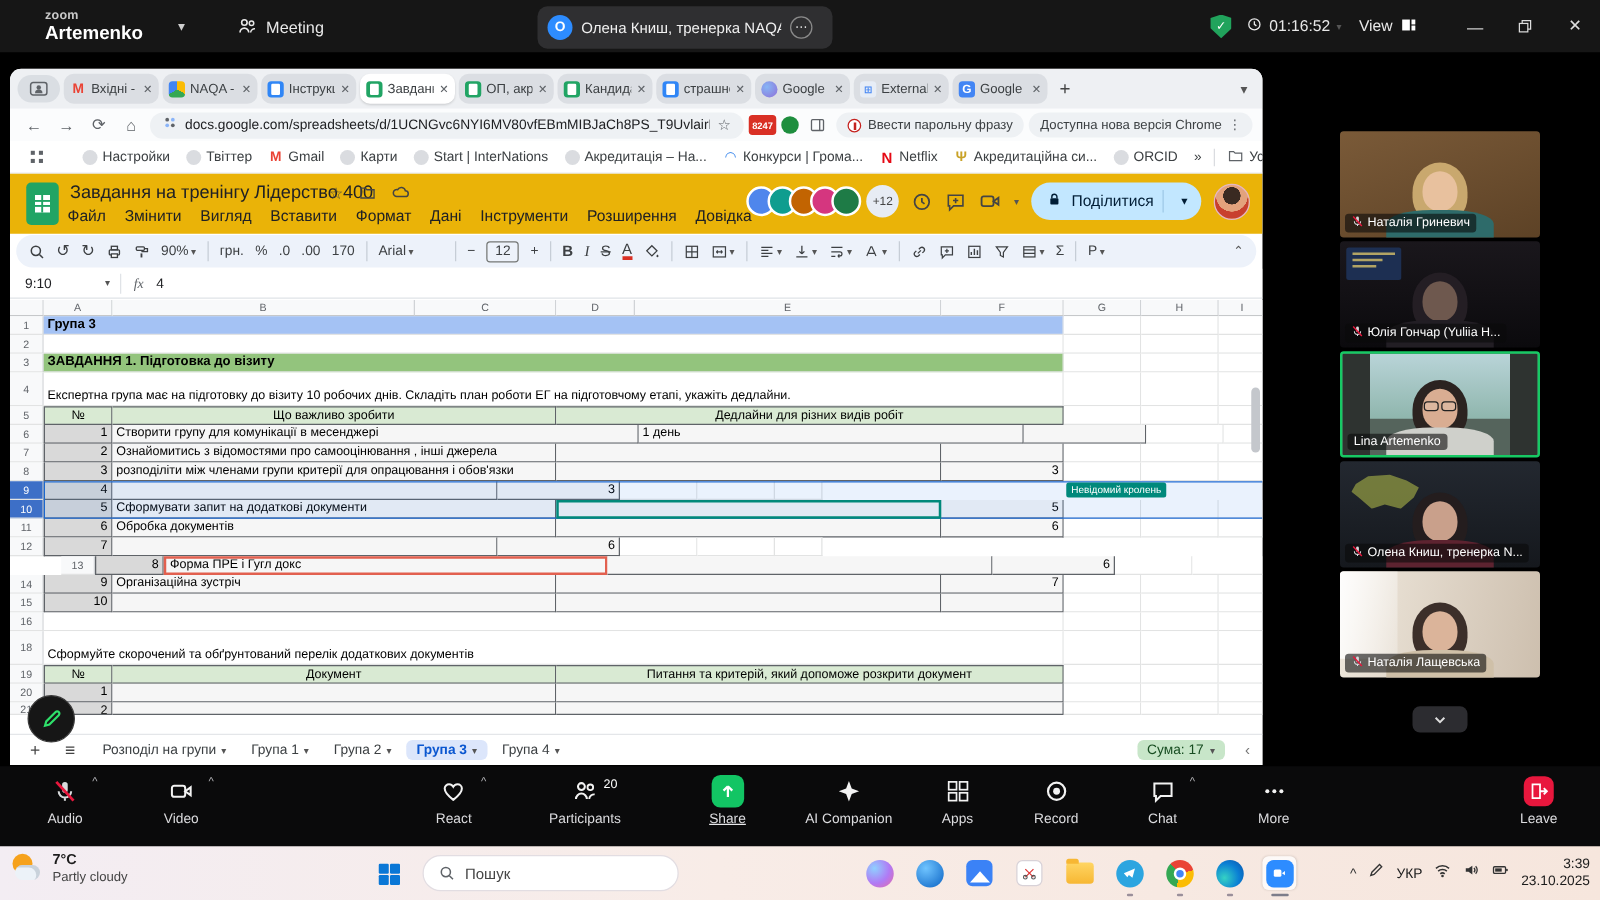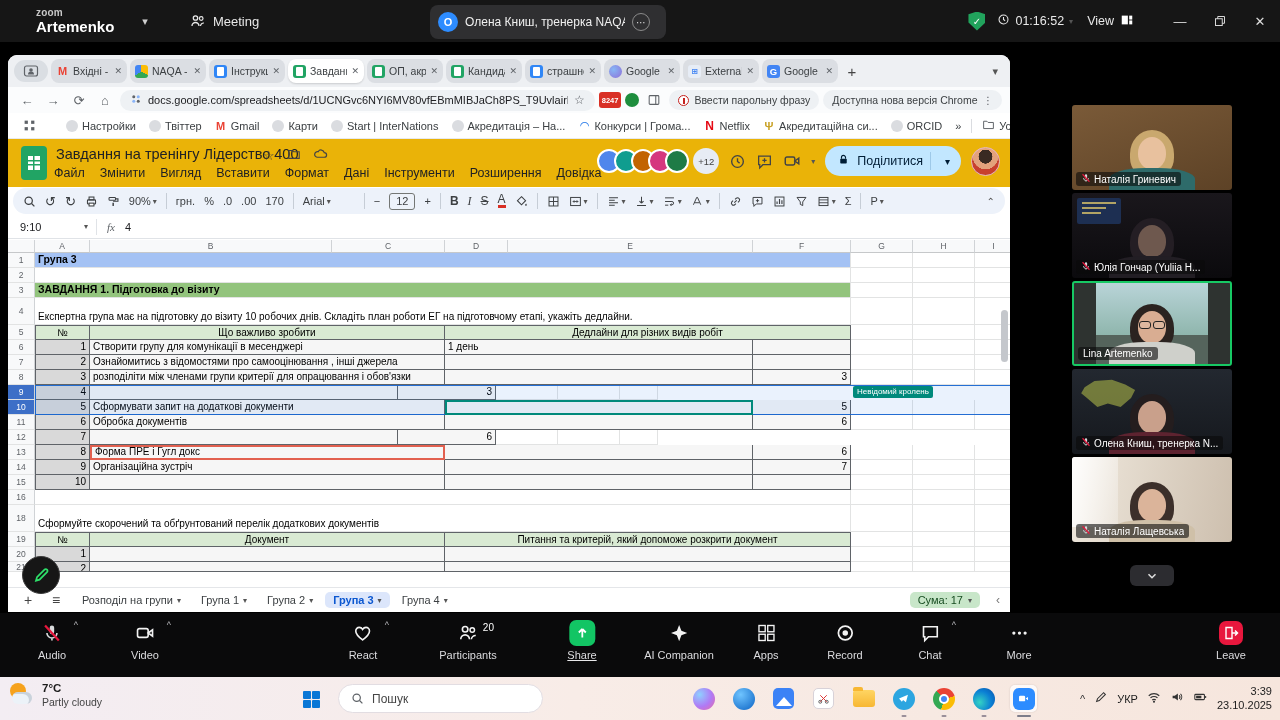--- a/index.html
+++ b/index.html
@@ -688,21 +688,21 @@
               <div class="cell th tfirst ttop" style="width: 55px;">№</div>
               <div class="cell th ttop" style="width: 355px;">Що важливо зробити</div>
               <div class="cell th ttop" style="width: 406px;">Дедлайни для різних видів робіт</div>
               <div class="cell gl" style="width: 62px;"></div>
               <div class="cell gl" style="width: 62px;"></div>
               <div class="cell gl" style="width: 38px;"></div>
             </div>
             <div class="grow" style="height: 15px;">
               <div class="rn">6</div>
               <div class="cell ta tfirst" style="width: 55px;">1</div>
-              <div class="cell tb" style="width: 355px;">Створити групу для комунікації в месенджері</div>
+              <div class="cell tb" style="width: 421px;">Створити групу для комунікації в месенджері</div>
               <div class="cell td" style="width: 308px;">1 день</div>
               <div class="cell tf" style="width: 98px;"></div>
               <div class="cell gl" style="width: 62px;"></div>
               <div class="cell gl" style="width: 62px;"></div>
               <div class="cell gl" style="width: 38px;"></div>
             </div>
             <div class="grow" style="height: 15px;">
               <div class="rn">7</div>
               <div class="cell ta tfirst" style="width: 55px;">2</div>
               <div class="cell tb" style="width: 355px;">Ознайомитись з відомостями про самооцінювання , інші джерела</div>
@@ -753,21 +753,21 @@
             </div>
             <div class="grow" style="height: 15px;">
               <div class="rn">12</div>
               <div class="cell ta tfirst" style="width: 55px;">7</div>
               <div class="cell td" style="width: 308px;"></div>
               <div class="cell tf" style="width: 98px;">6</div>
               <div class="cell gl" style="width: 62px;"></div>
               <div class="cell gl" style="width: 62px;"></div>
               <div class="cell gl" style="width: 38px;"></div>
             </div>
-            <div class="grow" style="height: 15px;">
+            <div class="grow" style="height: 15px; margin-left: 41px;">
               <div class="rn">13</div>
               <div class="cell ta tfirst" style="width: 55px;">8</div>
               <div class="cell tb b-red" style="width: 355px;">Форма ПРЕ і Гугл докс</div>
               <div class="cell td" style="width: 308px;"></div>
               <div class="cell tf" style="width: 98px;">6</div>
               <div class="cell gl" style="width: 62px;"></div>
               <div class="cell gl" style="width: 62px;"></div>
               <div class="cell gl" style="width: 38px;"></div>
             </div>
             <div class="grow" style="height: 15px;">

